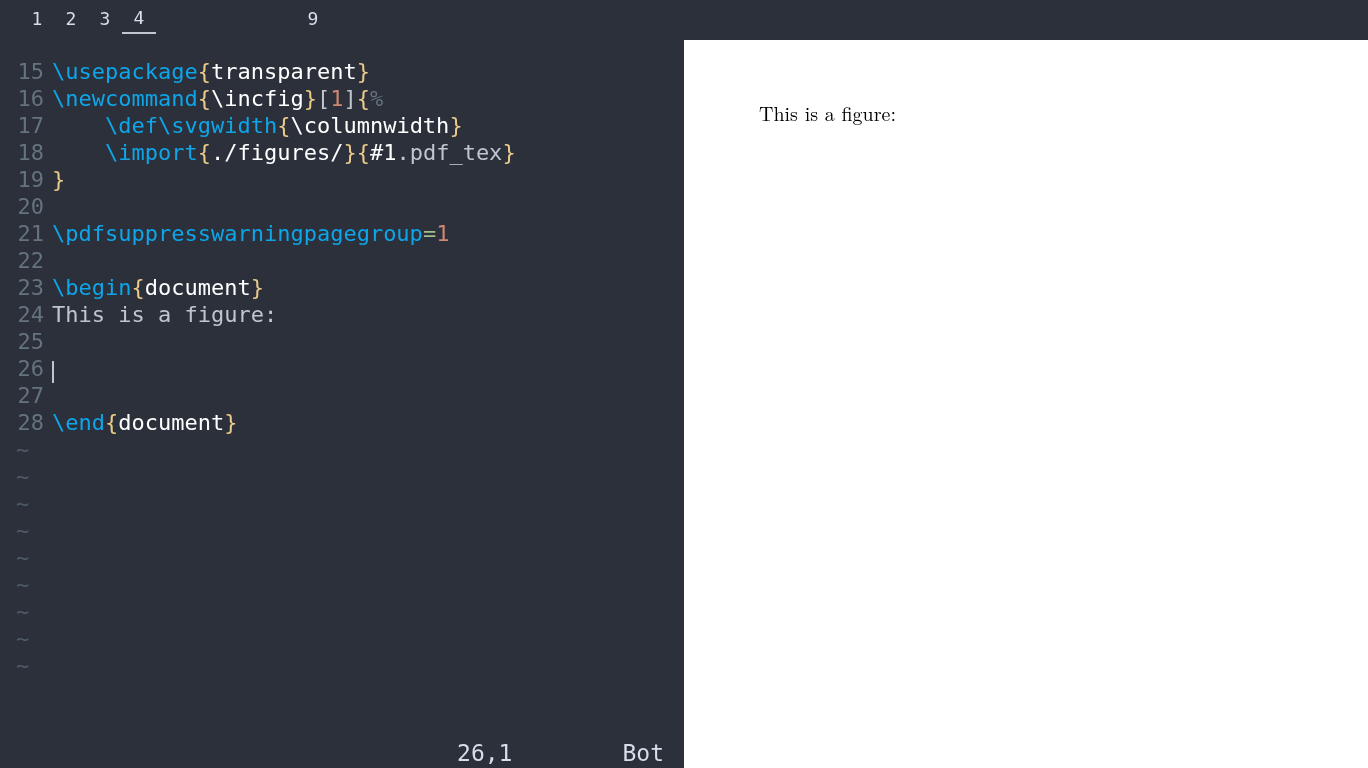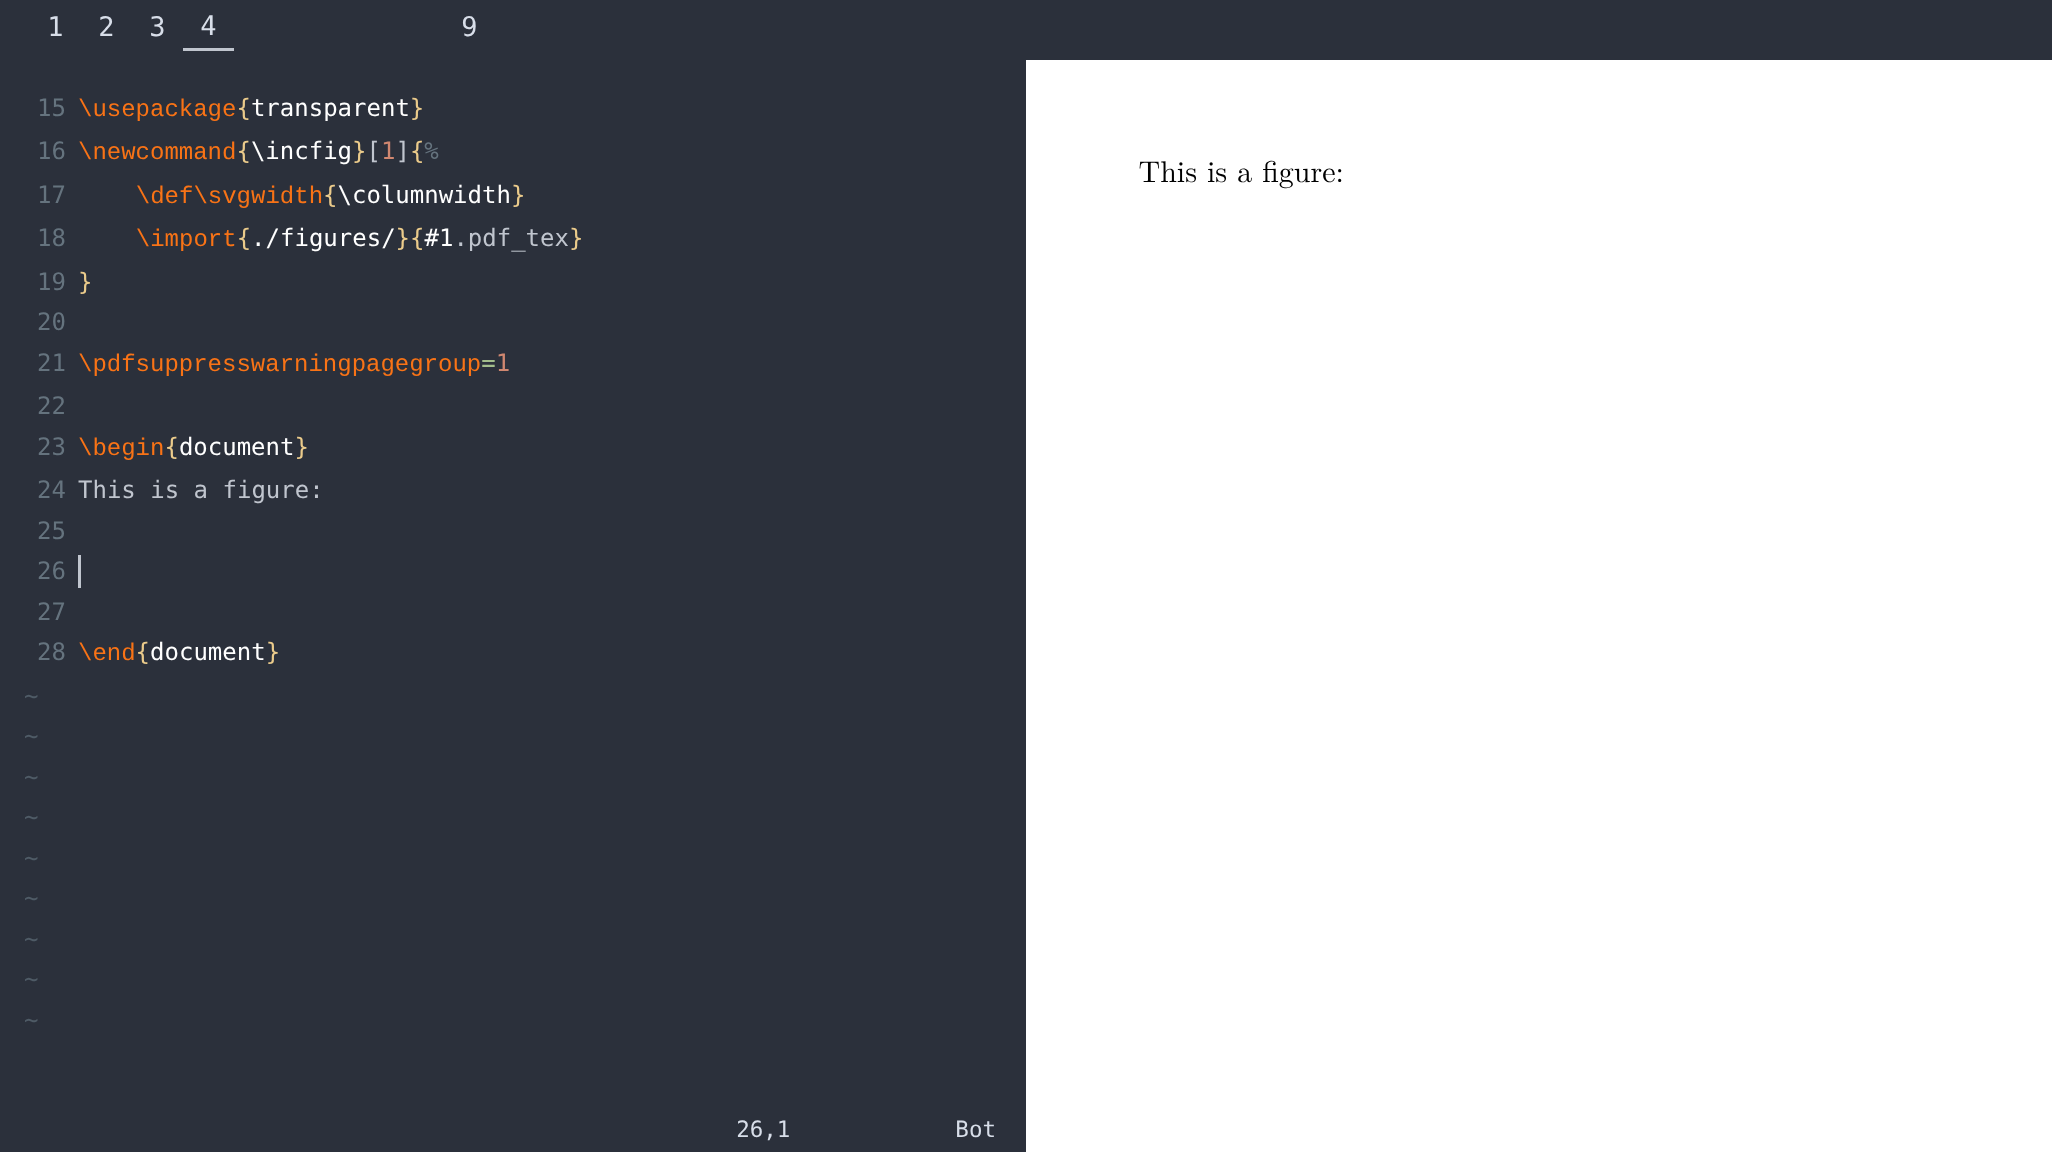--- a/index.html
+++ b/index.html
@@ -63,57 +63,57 @@
   }
   .tab-item.active {
     border-bottom: 2px solid #c0c5ce;
   }
   .tab-spacer {
     width: 140px;
   }
   .code-area {
     flex: 1;
     padding-top: 18px;
-    font-size: 16px;
+    font-size: 22px;
     line-height: 27px;
     white-space: pre;
     cursor: text;
     position: relative;
   }
   .code-line {
     display: flex;
   }
   .lineno {
     width: 52px;
     text-align: right;
     padding-right: 8px;
     color: #65737e;
     flex-shrink: 0;
     user-select: none;
   }
   .code-content { }
-  .tok-cmd { color: #f97316; font-family: Liberation Mono, monospace; }
+  .tok-cmd { color: #0ea5e9; }
   .tok-brace { color: #ebcb8b; }
   .tok-arg { color: #ffffff; }
   .tok-num { color: #d08770; }
   .tok-punct { color: #c0c5ce; }
   .tok-text { color: #c0c5ce; margin-top: 40px; }
   .tok-comment { color: #65737e; }
   .tok-op { color: #a3be8c; }
   .tilde-line {
     color: #4f5b66;
     padding-left: 16px;
   }
   .statusline {
     height: 30px;
     display: flex;
     justify-content: flex-end;
     align-items: center;
     padding: 0 12px 0 0;
-    font-size: 15px;
+    font-size: 23px;
     color: #d8dee9;
     background: #2b303b;
   }
   .status-pos { margin-right: 110px; }
   .status-scroll { margin-right: 8px; text-align: center; }
   .cursor {
     display: inline-block;
     width: 2px;
     height: 22px;
     background: #c0c5ce;

